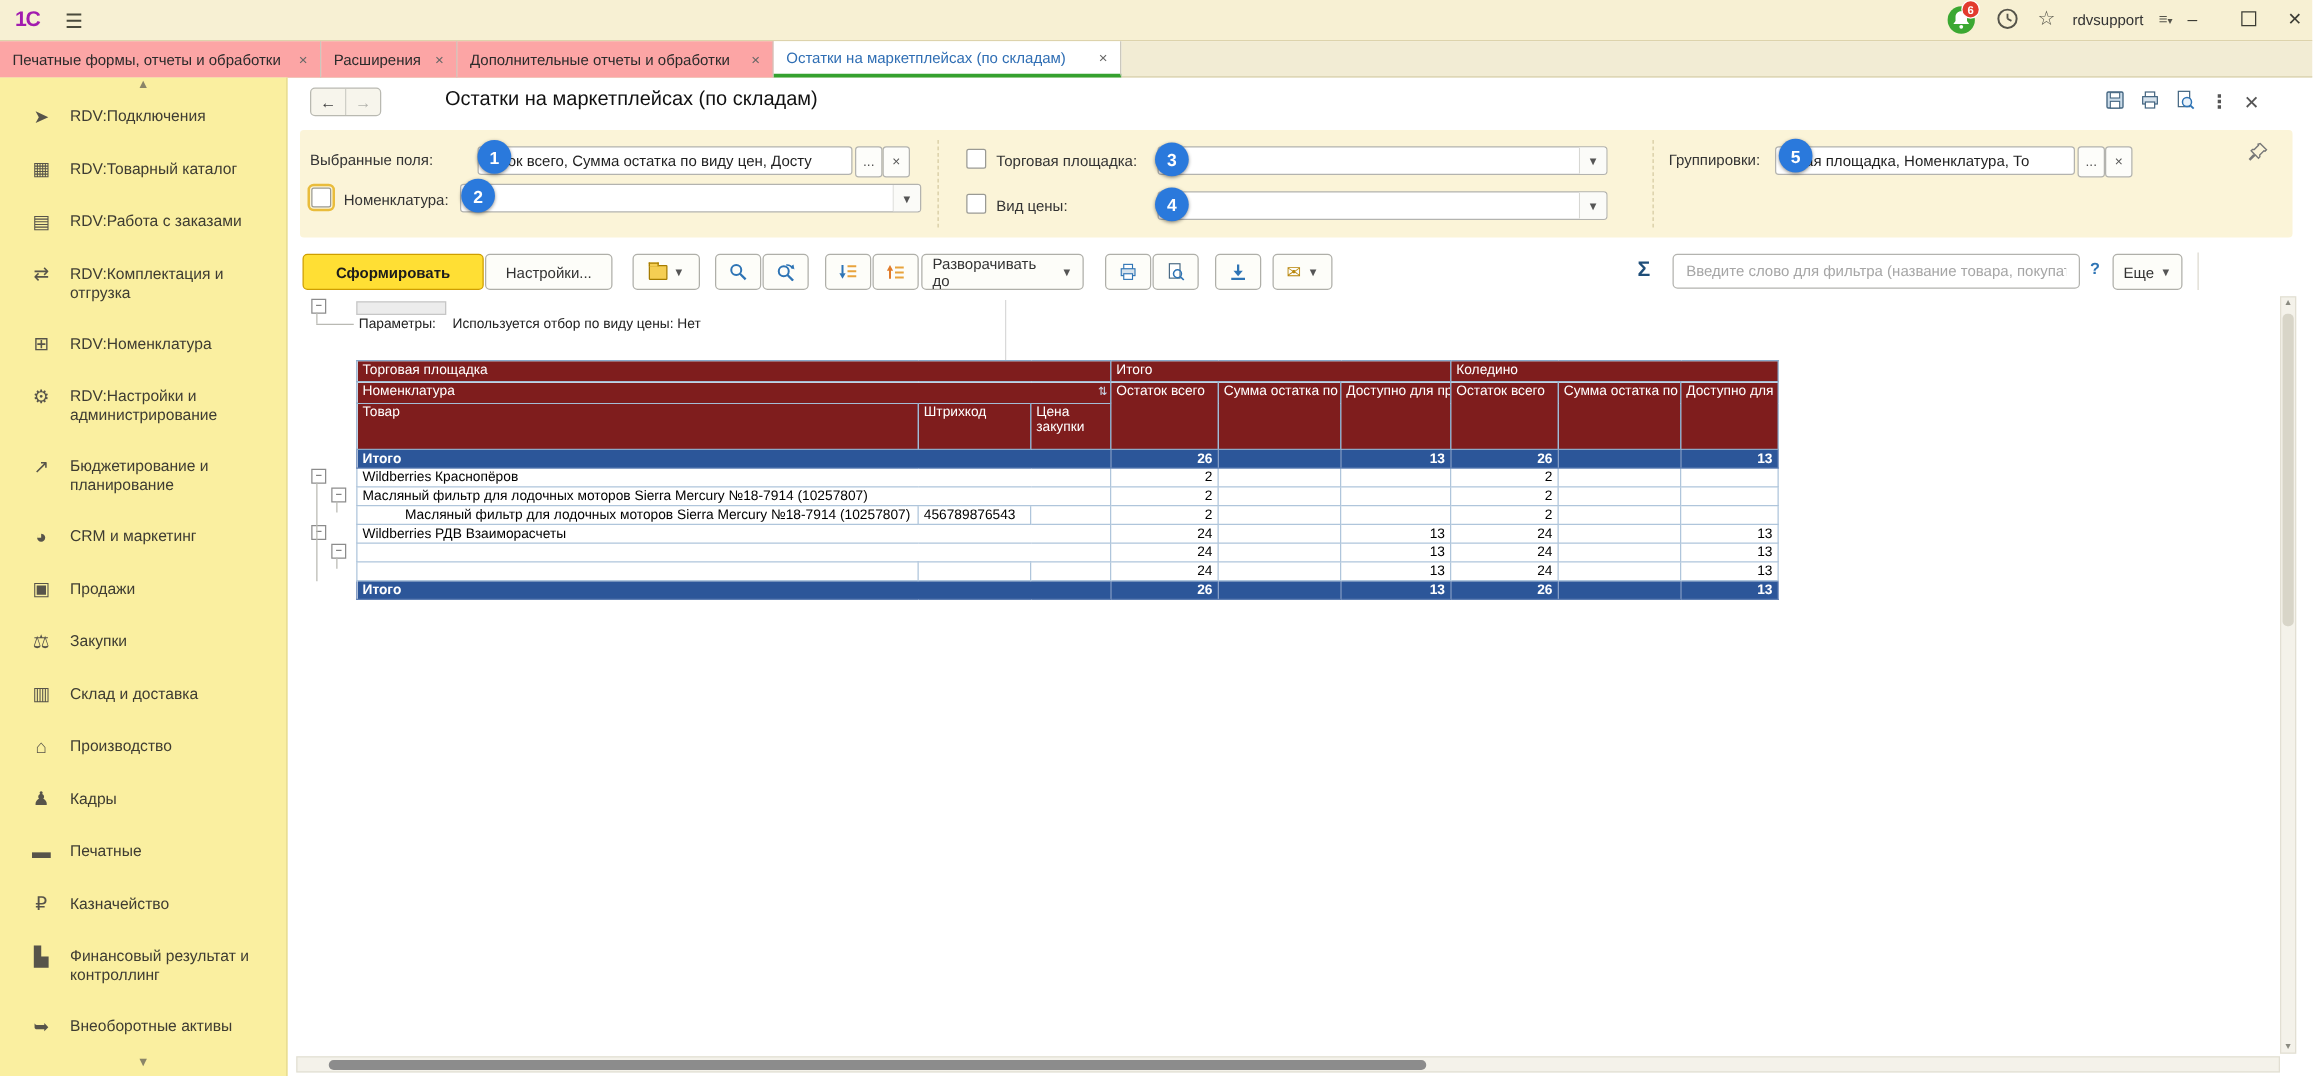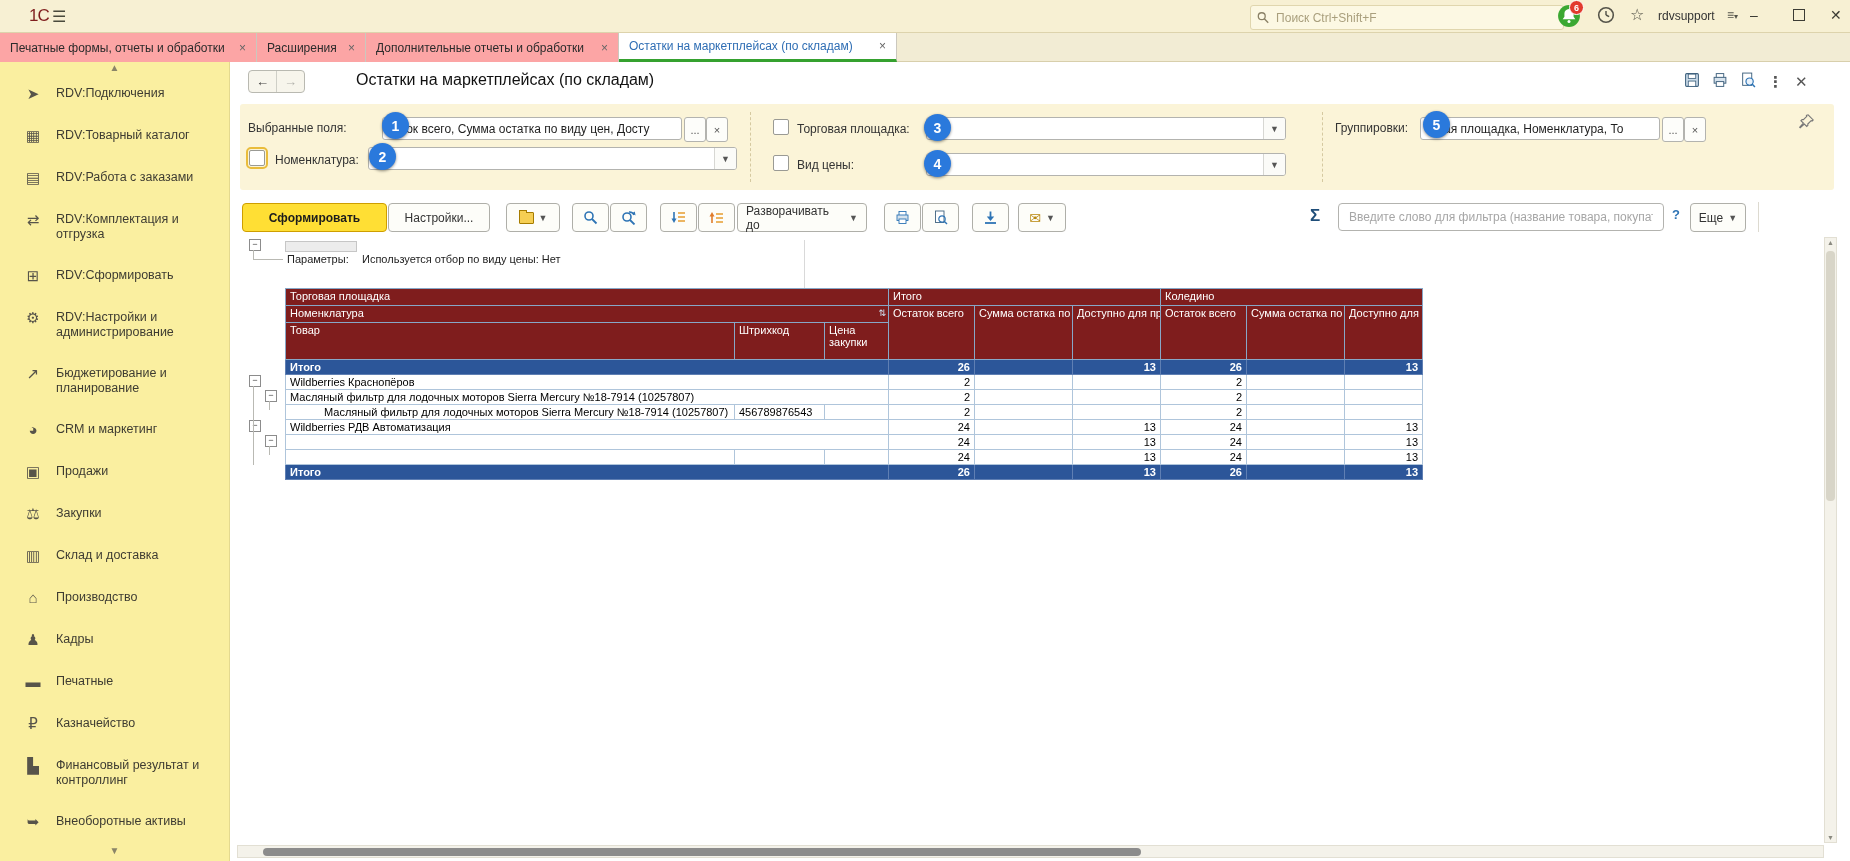--- a/index.html
+++ b/index.html
@@ -3,21 +3,21 @@
 <meta charset="utf-8">
 <style>
   html,body{margin:0;padding:0}
   body{width:1850px;height:861px;position:relative;overflow:hidden;background:#fff;
        font-family:"Liberation Sans","DejaVu Sans",sans-serif;font-size:12px;color:#222}
   .abs{position:absolute;box-sizing:border-box}
 
   
   .topbar{left:0;top:0;width:1850px;height:33px;background:#F7F0D3;border-bottom:1px solid #DDD3AC;
           display:flex;align-items:center}
-  .logo1c{position:absolute;left:29px;top:6px;font-weight:400;font-size:17px;color:#7f1d1d;letter-spacing:-1px}
+  .logo1c{position:absolute;left:12px;top:6px;font-weight:700;font-size:17px;color:#a21caf;letter-spacing:-1px}
   .burger{position:absolute;left:52px;top:7px;font-size:16px;color:#4a4a3c;cursor:pointer}
   .wtitle{position:absolute;left:88px;top:9px;font-size:12.5px;color:#1c1c1c;white-space:nowrap}
   .gsearch{position:absolute;left:1250px;top:5px;width:300px;height:23px;background:#FCF8E3;
            border:1px solid #E0D6AE;border-radius:3px;display:flex;align-items:center;padding:0 6px;gap:5px}
   .gsearch input{border:none;background:transparent;outline:none;width:100%;font-size:12px;color:#333;
                  font-family:inherit}
   .gsearch input::placeholder{color:#A99F7D}
   .tico{position:absolute;top:6px;color:#55544a}
   .winbtn{position:absolute;top:7px;font-size:14px;color:#3c3c34;cursor:pointer}
   .badge{position:absolute;left:12px;top:-4px;background:#E23B2E;color:#fff;border:1px solid #fff;
@@ -121,27 +121,20 @@
   .marker{position:absolute;width:27px;height:27px;border-radius:50%;background:#2A79DC;color:#fff;
           font-size:14px;font-weight:700;display:flex;align-items:center;justify-content:center;
           box-shadow:0 1px 3px rgba(0,0,0,.45);z-index:50}
 </style>
 </head>
 <body>
 
 <div class="abs topbar">
   <span class="logo1c">1С</span>
   <span class="burger">☰</span>
-  <div class="gsearch">
-    <svg width="13" height="13" viewBox="0 0 14 14">
-        <circle cx="5.5" cy="5.5" r="4" fill="none" stroke="#8a8166" stroke-width="1.5"></circle>
-        <line x1="8.5" y1="8.5" x2="13" y2="13" stroke="#8a8166" stroke-width="1.6"></line>
-      </svg>
-    <input placeholder="Поиск Ctrl+Shift+F" style="">
-  </div>
   <span class="abs" style="left:1557px;top:4px">
     <svg width="24" height="24" viewBox="0 0 22 22">
         <circle cx="11" cy="11" r="10" fill="#3BA832"></circle>
         <path d="M11 4.5c-2.6 0-4.2 2-4.2 4.2v3.1L5.2 14h11.6l-1.6-2.2V8.7c0-2.2-1.6-4.2-4.2-4.2z" fill="#fff"></path>
         <circle cx="11" cy="16" r="1.4" fill="#fff"></circle>
       </svg>
     <span class="badge">6</span>
   </span>
   <span class="tico" style="left:1597px">
     <svg width="18" height="18" viewBox="0 0 16 16">
@@ -191,21 +184,21 @@
       <div class="sitem">
         <span class="sicon">▤</span>
         <span class="slabel">RDV:Работа с заказами</span>
       </div>
       <div class="sitem">
         <span class="sicon">⇄</span>
         <span class="slabel">RDV:Комплектация и отгрузка</span>
       </div>
       <div class="sitem">
         <span class="sicon">⊞</span>
-        <span class="slabel">RDV:Сформировать</span>
+        <span class="slabel">RDV:Номенклатура</span>
       </div>
       <div class="sitem">
         <span class="sicon">⚙</span>
         <span class="slabel">RDV:Настройки и администрирование</span>
       </div>
       <div class="sitem">
         <span class="sicon">↗</span>
         <span class="slabel">Бюджетирование и планирование</span>
       </div>
       <div class="sitem">
@@ -489,21 +482,21 @@
           <td>456789876543</td>
           <td></td>
           <td class="num">2</td>
           <td class="num"></td>
           <td class="num"></td>
           <td class="num">2</td>
           <td class="num"></td>
           <td class="num"></td>
         </tr>
         <tr class="group1">
-          <td class="lbl" colspan="3">Wildberries РДВ Автоматизация</td>
+          <td class="lbl" colspan="3">Wildberries РДВ Взаиморасчеты</td>
           <td class="num">24</td>
           <td class="num"></td>
           <td class="num">13</td>
           <td class="num">24</td>
           <td class="num"></td>
           <td class="num">13</td>
         </tr>
         <tr class="group2">
           <td class="lbl" colspan="3"></td>
           <td class="num">24</td>

